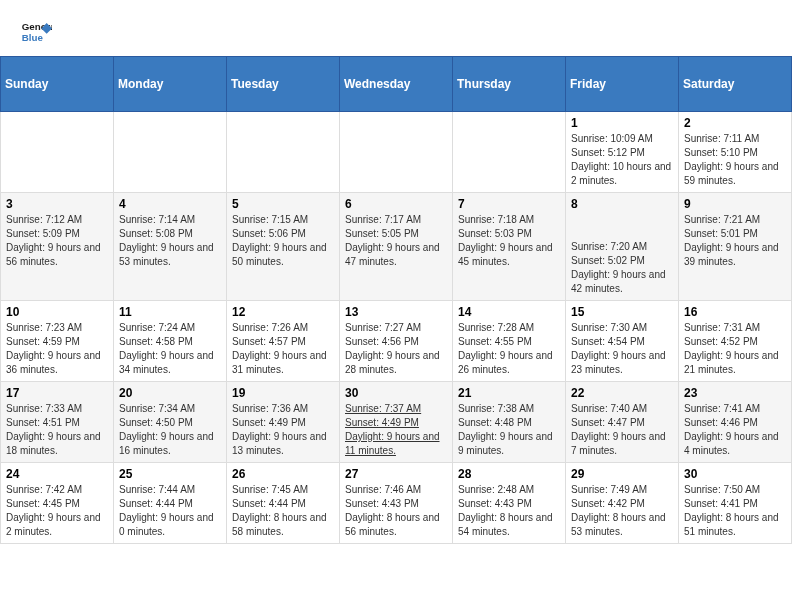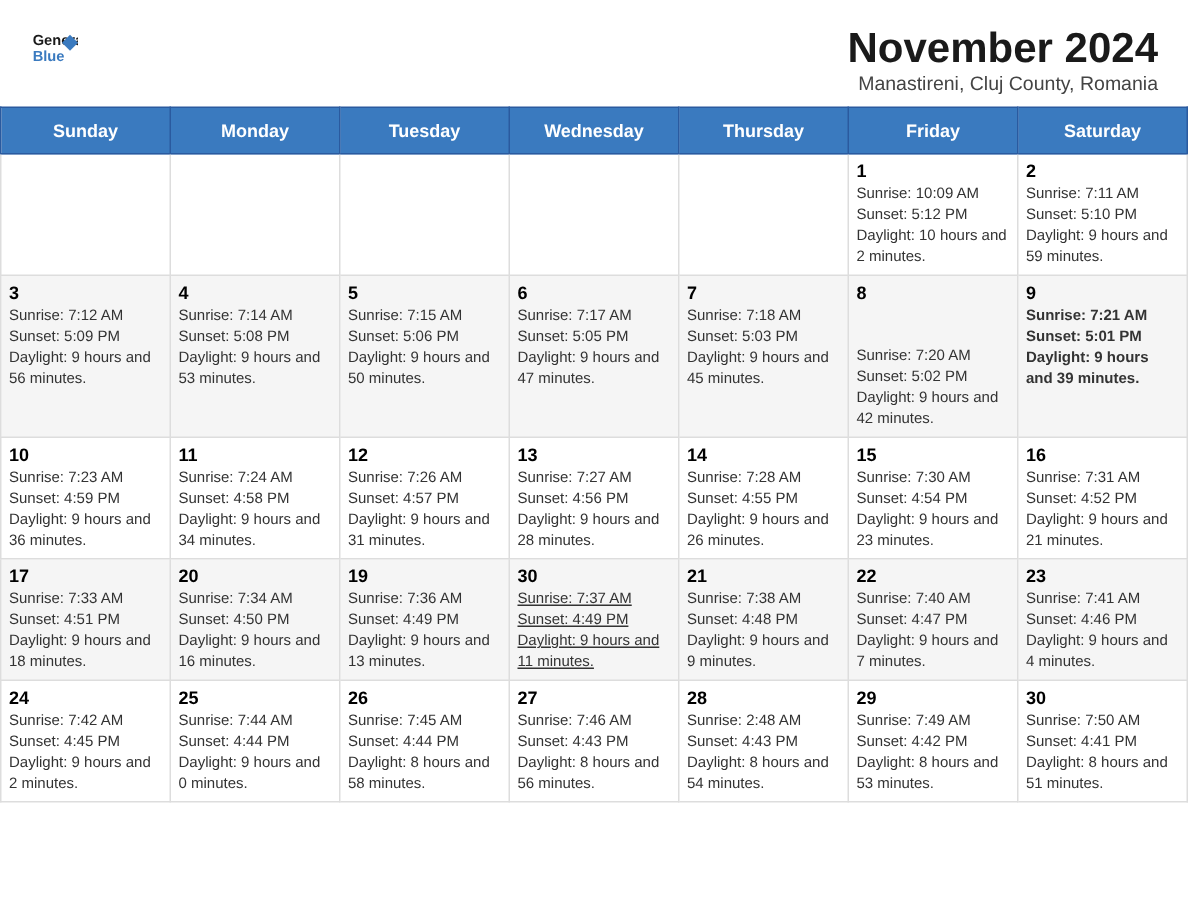--- a/index.html
+++ b/index.html
@@ -38,22 +38,22 @@
       color: #444;
     }
     .calendar {
       width: 100%;
       border-collapse: collapse;
       margin: 0;
     }
     .calendar th {
       background: #3a7abf;
       color: #fff;
-      padding: 8px 4px;
-      text-align: center;
+      padding: 20px 4px;
+      text-align: left;
       font-size: 12px;
       font-weight: bold;
       border: 1px solid #2a5a9f;
     }
     .calendar td {
       vertical-align: top;
       padding: 4px 5px;
       border: 1px solid #ddd;
       width: 113px;
       min-height: 80px;
@@ -83,24 +83,20 @@
 </head>
 <body>
 
 <div class="header">
   <div class="logo">
     <svg class="logo-icon" viewBox="0 0 36 36">
       <text x="2" y="16" font-size="11" font-weight="bold" fill="#1a1a1a">General</text>
       <text x="2" y="28" font-size="11" font-weight="bold" fill="#3a7abf">Blue</text>
       <polygon points="30,8 36,14 30,20 36,26 30,20 24,26 30,20 24,14" fill="#3a7abf"></polygon>
     </svg>
-  </div>
-  <div class="title-block">
-    <div class="main-title">November 2024</div>
-    <div class="subtitle">Manastireni, Cluj County, Romania</div>
   </div>
 </div>
 
 <table class="calendar">
   <thead>
     <tr>
     <th>Sunday</th>
         <th>Monday</th>
         <th>Tuesday</th>
         <th>Wednesday</th>
@@ -161,21 +157,21 @@
 Daylight: 9 hours and 45 minutes.</div>
         </td>
         <td>
           <span class="day-num">8</span>
           <div class="day-info" style="white-space: pre-line; margin-top: 29px;">Sunrise: 7:20 AM
 Sunset: 5:02 PM
 Daylight: 9 hours and 42 minutes.</div>
         </td>
         <td>
           <span class="day-num">9</span>
-          <div class="day-info" style="white-space: pre-line; font-weight: bold;">Sunrise: 7:21 AM
+          <div class="day-info" style="white-space: pre-line;">Sunrise: 7:21 AM
 Sunset: 5:01 PM
 Daylight: 9 hours and 39 minutes.</div>
         </td>
       </tr>
       <tr>
         <td>
           <span class="day-num">10</span>
           <div class="day-info" style="white-space: pre-line;">Sunrise: 7:23 AM
 Sunset: 4:59 PM
 Daylight: 9 hours and 36 minutes.</div>

